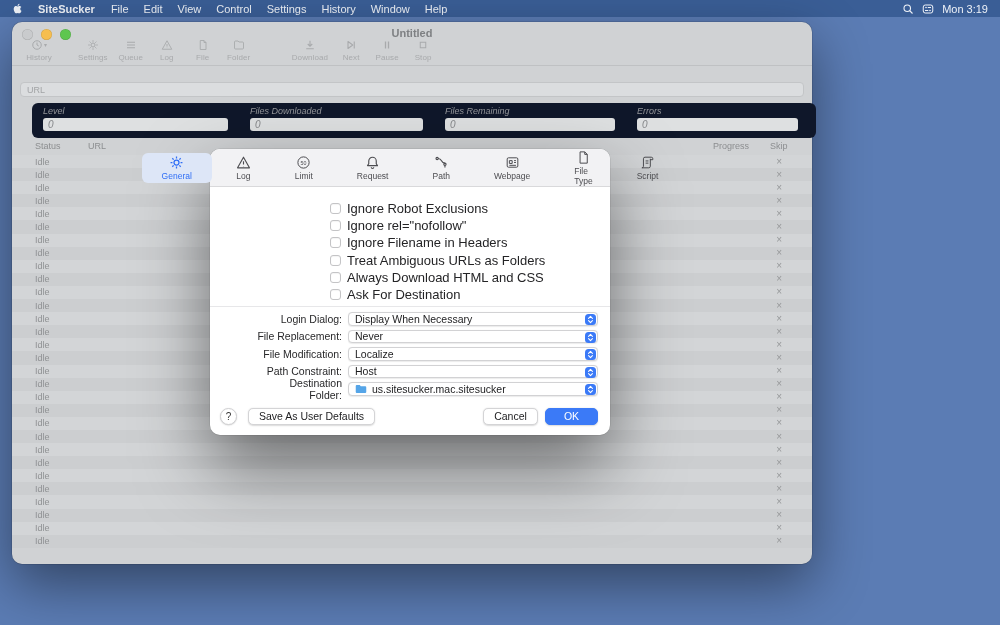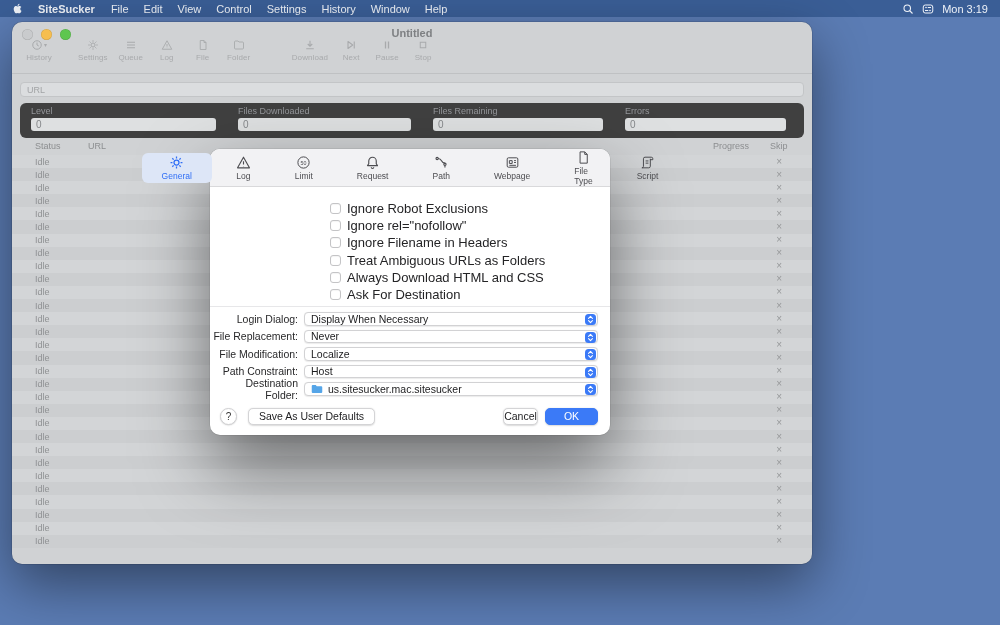--- a/index.html
+++ b/index.html
@@ -16,21 +16,21 @@
   .menus { display:flex; gap:15px; }
   .menu-item { cursor:default; }
   .mb-right { margin-left:auto; display:flex; align-items:flex-start; gap:8px; }
   .mb-right .ic svg { width:12px; height:12px; display:block; }
   .mb-clock { font-size:11px; }
 
   
   .window { position:absolute; left:12px; top:22px; width:800px; height:542px;
     background:#d0d2d4; border-radius:10px;
     box-shadow:0 20px 55px rgba(0,0,0,.45), 0 0 0 .5px rgba(0,0,0,.2); }
-  .titlebar { position:absolute; top:0; left:0; right:0; height:52px;
+  .titlebar { position:absolute; top:0; left:0; right:0; height:44px;
     border-bottom:1px solid rgba(0,0,0,.08);text-decoration:underline; }
   .lights { position:absolute; left:10px; top:7px; display:flex; gap:8px; }
   .light { width:11px; height:11px; border-radius:50%; box-shadow:inset 0 0 0 .5px rgba(0,0,0,.15); }
   .wtitle { position:absolute; top:5px; left:0; right:0; text-align:center;
     font-size:11px; font-weight:bold; color:#7e8083; }
   .toolbar { position:absolute; top:16px; left:14px; display:flex; color:#a8aaac; }
   .tb-group { display:flex; gap:10px; }
   .tb-item { display:flex; flex-direction:column; align-items:center; min-width:26px; }
   .tb-item .ic { height:13px; display:flex; align-items:center; gap:1px; }
   .tb-item .ic svg { width:12px; height:12px; }
@@ -39,23 +39,23 @@
   .gap1 { width:26px; } .gap2 { width:40px; }
 
   
   .urlfield { position:absolute; left:8px; top:60px; width:784px; height:15px;
     background:#dbdddf; border:.5px solid #c3c5c7; border-radius:4px;
     font-size:9px; color:#7f8183; padding:0 6px; outline:none;
     font-family:"Liberation Sans", sans-serif; }
   .urlfield::placeholder { color:#a2a4a6; }
 
   
-  .stats { position:absolute; left:8px; top:81px; width:784px; height:35px;
-    background:#404040; border-radius:6px; display:grid;
-    grid-template-columns:207px 195px 192px 1fr; padding:3px 4px 0 3px; }
+  .stats { position:absolute; left:20px; top:81px; width:784px; height:35px;
+    background:#0f172a; border-radius:6px; display:grid;
+    grid-template-columns:207px 195px 192px 1fr; padding:3px 4px 0 3px;font-style:italic; }
   .stat { padding:0 14px 0 8px; }
   .stat-label { font-size:9px; color:#94969a; }
   .stat-bar { margin-top:2px; height:13px; background:#dee0e1; border-radius:3px;
     font-size:10px; color:#85878a; line-height:13px; padding-left:5px; }
 
   
   .thead { position:absolute; left:0; top:118px; width:684px; height:14px;
     font-size:9px; color:#8c8e90; }
   .th { position:absolute; top:1px; }
   .th-0 { left:23px; } .th-1 { left:76px; } .th-2 { left:701px; } .th-3 { left:758px; }
@@ -82,21 +82,21 @@
 
   .checks { position:absolute; left:120px; top:51px; }
   .chk-row { height:17.2px; display:flex; align-items:center; gap:6px; }
   .chk-box { width:11px; height:11px; border:.5px solid #c4c4c6; border-radius:3px;
     background:#fff; box-shadow:inset 0 .5px 1px rgba(0,0,0,.08); flex:none; }
   .chk-label { font-size:13px; color:#242426; }
 
   .dsep { position:absolute; left:0; right:0; top:157px; height:1px; background:#e7e7e9; }
 
   .dform { position:absolute; left:0; top:163px; right:12px; }
-  .frow { display:flex; align-items:center; margin-bottom:4px; height:13.5px; }
+  .frow { display:flex; align-items:center; margin-bottom:4px; height:13.5px;padding-left:44px; }
   .flabel { width:94px; text-align:right; padding-right:6px; font-size:10.5px; color:#28282a; flex:none; }
   .fselect { flex:1; height:13.5px; border:.5px solid #d2d2d4; border-radius:4px;
     background:#fff; box-shadow:0 .5px 1px rgba(0,0,0,.08);
     display:flex; align-items:center; padding-left:6px; position:relative;
     font-size:10.5px; color:#1c1c1e; }
   .fselect .ffolder { width:12px; height:10px; margin-right:5px; display:inline-flex; }
   .fselect .ffolder svg { width:12px; height:10px; }
   .stepper { position:absolute; right:1.5px; top:1.25px; width:11px; height:11px;
     background:#3b7af7; border-radius:3.5px; display:flex; align-items:center;
     justify-content:center; }
@@ -104,21 +104,21 @@
 
   .dfooter { position:absolute; left:10px; right:12px; top:258px; height:18px;
     display:flex; align-items:center; }
   .helpbtn { width:17px; height:17px; border-radius:50%; background:#fff;
     border:.5px solid #d0d0d2; box-shadow:0 .5px 1.5px rgba(0,0,0,.18);
     font-size:10px; color:#333; display:flex; align-items:center; justify-content:center; }
   .btn { height:17px; border-radius:5px; background:#fff; border:.5px solid #d4d4d6;
     box-shadow:0 .5px 1.5px rgba(0,0,0,.15); font-size:10.5px; color:#1c1c1e;
     display:flex; align-items:center; justify-content:center; padding:0 10px; cursor:default; }
   .btn-save { margin-left:11px; }
-  .btn-cancel { margin-left:auto; width:35px; }
+  .btn-cancel { margin-left:auto; width:55px; }
   .btn-ok { margin-left:7px; width:53px; background:#3b7af7; border-color:#3b7af7;
     color:#fff; }
 </style>
 </head>
 <body>
 
 <div class="menubar">
   <span class="apple">
     <svg viewBox="0 0 24 24" fill="#eef2f8">
         <path d="M16.5 12.8c0-2.4 2-3.6 2.1-3.7-1.1-1.7-2.9-1.9-3.5-1.9-1.5-.2-2.9.9-3.7.9-.8 0-1.9-.9-3.2-.9-1.6 0-3.1 1-4 2.4-1.7 2.9-.4 7.3 1.2 9.7.8 1.2 1.8 2.5 3 2.4 1.2 0 1.7-.8 3.1-.8s1.9.8 3.2.8 2.2-1.2 3-2.4c.9-1.4 1.3-2.7 1.3-2.8-.1 0-2.5-1-2.5-3.7zM14 5.6c.7-.8 1.1-1.9 1-3.1-1 .1-2.2.7-2.9 1.5-.6.7-1.2 1.9-1 3 1.1.1 2.2-.6 2.9-1.4z"></path>

